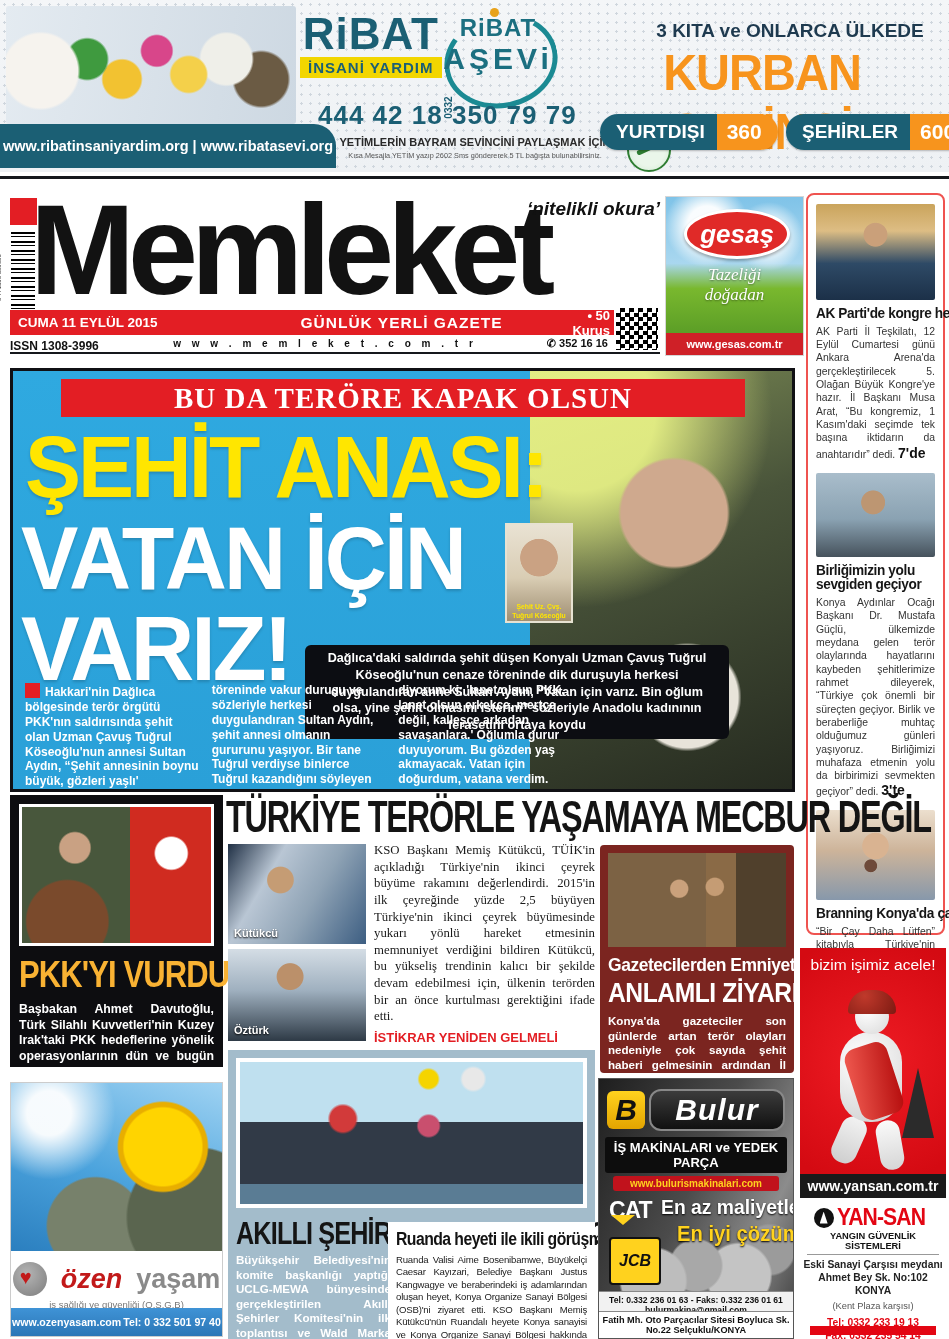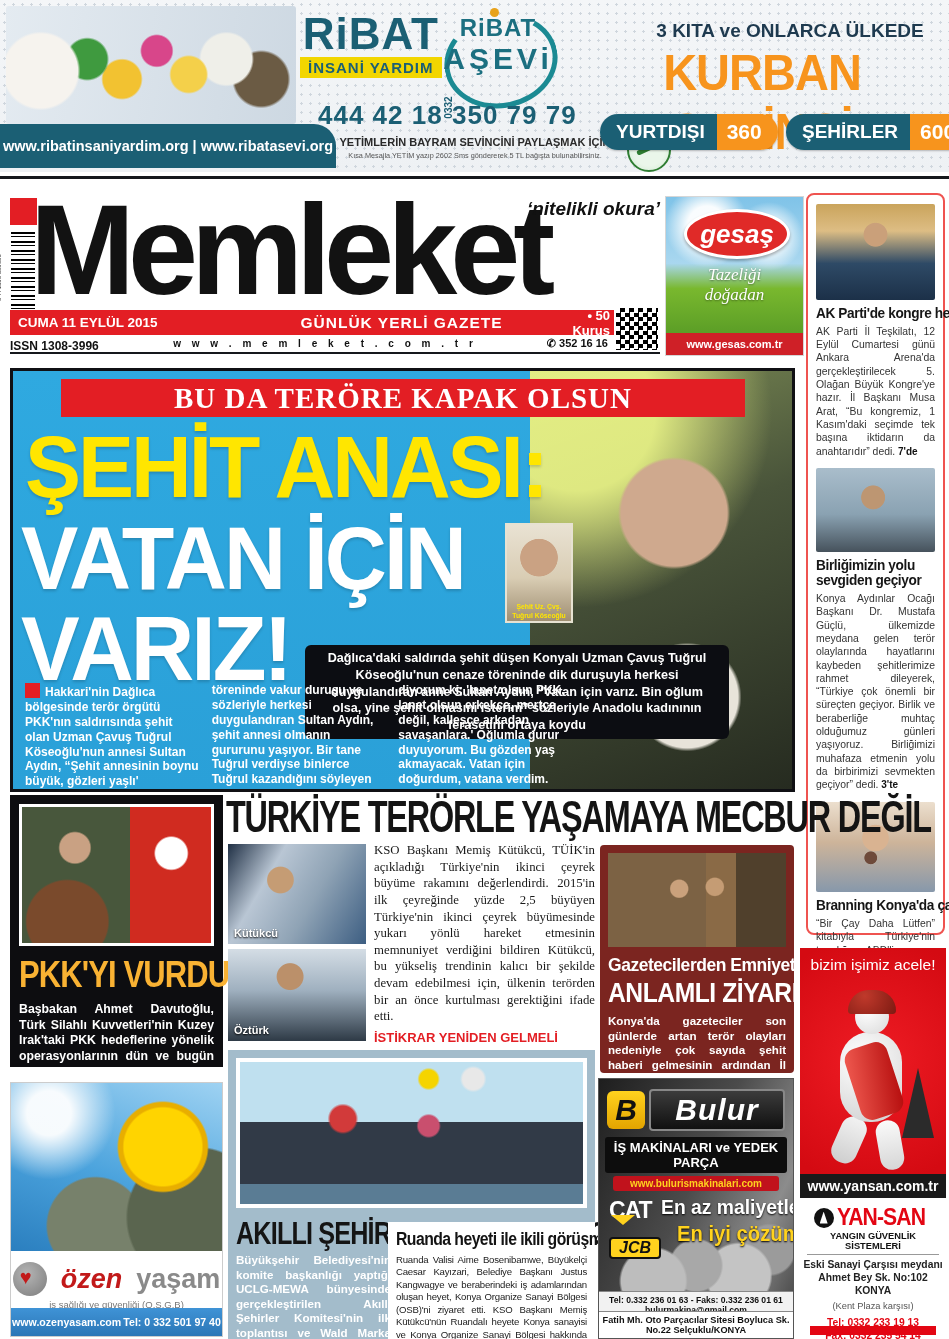--- a/index.html
+++ b/index.html
@@ -110,21 +110,21 @@
   .sb-photo.p2{height:84px;background:
       radial-gradient(circle at 48% 35%, #bd9672 0 14%, transparent 15%),
       linear-gradient(180deg,#a9bdcb 0%,#8aa2b2 55%,#46525c 100%);}
   .sb-photo.p3{height:90px;background:
       radial-gradient(circle at 50% 40%, #d9b391 0 16%, transparent 17%),
       radial-gradient(circle at 46% 62%, #6e4a3a 0 7%, transparent 8%),
       linear-gradient(180deg,#ecdfce 0%,#cdb49a 45%,#8798ab 100%);}
   .sb-title{font-size:14.5px;font-weight:bold;color:#161616;line-height:1.02;
     letter-spacing:-.4px;transform:scaleX(.94);transform-origin:left;margin:2px 0 4px;}
   .sb-body{font-size:10.4px;line-height:1.28;color:#333;text-align:justify;}
-  .sb-page{font-weight:bold;font-size:10px;color:#111;}
+  .sb-page{font-weight:bold;font-size:14px;color:#111;}
 
   
   .mainstory{left:10px;top:368px;width:785px;height:424px;border:3px solid #101014;box-sizing:border-box;
     background:linear-gradient(180deg,#2fa9e0 0%,#2aa0d8 100%);overflow:hidden;}
   .woman-photo{position:absolute;right:0;top:0;width:262px;height:100%;
     background:
       radial-gradient(circle at 55% 34%, #cfa98e 0 17%, transparent 18%),
       radial-gradient(circle at 18% 10%, rgba(245,255,140,.85) 0 18%, transparent 45%),
       radial-gradient(circle at 60% 78%, #e8e4da 0 14%, transparent 15%),
       linear-gradient(160deg,#7d8c55 0%,#49543a 40%,#262b20 100%);}
@@ -278,34 +278,34 @@
     overflow:hidden;background:
       radial-gradient(circle at 28% 78%, #bdbdbd 0 13%, transparent 14%),
       radial-gradient(circle at 50% 72%, #a8a8a8 0 12%, transparent 13%),
       radial-gradient(circle at 72% 76%, #c4c4c4 0 13%, transparent 14%),
       radial-gradient(circle at 88% 66%, #9b9b9b 0 10%, transparent 11%),
       linear-gradient(115deg,#1e1e1e 0%,#4b4b4b 45%,#8c8c8c 75%,#3a3a3a 100%);}
   .bulur-logo{display:flex;align-items:center;gap:4px;margin:10px 8px 6px;}
   .bulur-b{width:38px;height:38px;border-radius:6px;background:linear-gradient(180deg,#ffd21e,#e3a400);
     color:#111;font-size:30px;font-weight:bold;font-style:italic;display:flex;align-items:center;
     justify-content:center;}
-  .bulur-name{flex:1;height:38px;border-radius:4px;background:linear-gradient(180deg,#3c3c3c,#101010);
+  .bulur-name{flex:1;height:38px;border-radius:12px;background:linear-gradient(180deg,#3c3c3c,#101010);
     border:2px solid #888;color:#fff;font-size:30px;font-weight:bold;font-style:italic;
     display:flex;align-items:center;justify-content:center;letter-spacing:1px;}
   .bulur-strip1{margin:0 6px;background:#0d0d0d;color:#fff;font-size:13px;font-weight:bold;
     text-align:center;padding:3px 0;border-radius:3px;}
   .bulur-strip2{margin:3px 14px;background:#c1121c;color:#ffd21e;font-size:10px;font-weight:bold;
     text-align:center;padding:2px 0;border-radius:3px;}
   .cat{position:absolute;left:10px;top:118px;color:#fff;font-size:23px;font-weight:bold;
     letter-spacing:-1px;}
   .cat::after{content:"";position:absolute;left:2px;top:18px;width:0;height:0;
     border-left:12px solid transparent;border-right:12px solid transparent;
     border-top:10px solid #ffd21e;}
   .jcb{position:absolute;left:10px;top:158px;background:#ffd21e;color:#111;font-size:16px;
-    font-weight:bold;font-style:italic;padding:0 8px;border-radius:4px;border:2px solid #111;}
+    font-weight:bold;font-style:italic;padding:13px 8px;border-radius:4px;border:2px solid #111;}
   .bulur-s1{position:absolute;left:62px;top:116px;color:#fff;font-size:21px;font-weight:bold;
     white-space:nowrap;transform:scaleX(.92);transform-origin:left;text-shadow:0 1px 2px #000;}
   .bulur-s2{position:absolute;left:78px;top:142px;color:#ffd21e;font-size:22px;font-weight:bold;
     white-space:nowrap;transform:scaleX(.92);transform-origin:left;text-shadow:0 1px 2px #000;}
   .bulur-c1{position:absolute;left:0;bottom:20px;width:100%;background:#f2f2f2;color:#111;
     font-size:8.6px;font-weight:bold;text-align:center;padding:3px 0;border-top:1px solid #888;}
   .bulur-c2{position:absolute;left:0;bottom:0;width:100%;background:#fff;color:#111;
     font-size:9.2px;font-weight:bold;text-align:center;padding:3px 0;border-top:1px solid #888;}
 </style>
 </head>

